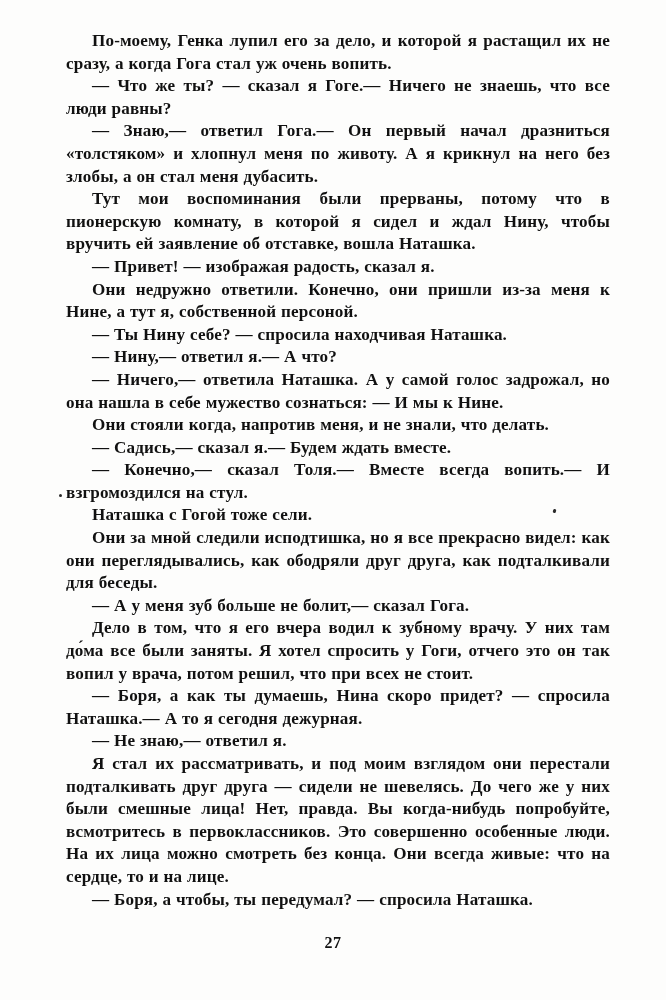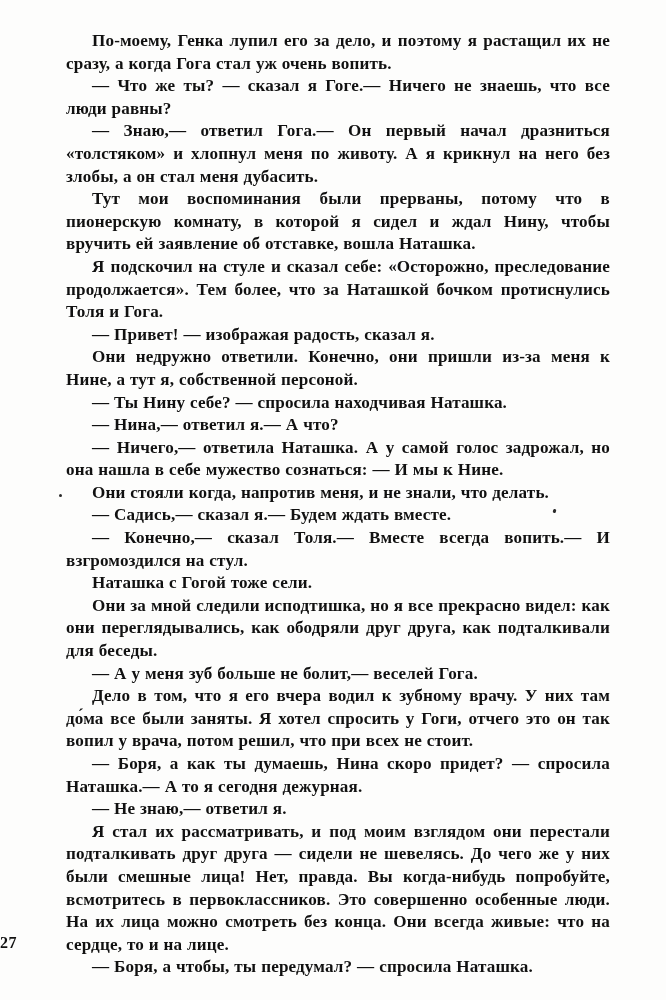--- a/index.html
+++ b/index.html
@@ -58,49 +58,48 @@
     width: 3px;
     height: 4px;
     transform: rotate(20deg);
     border-radius: 40%;
   }
   .folio {
     position: absolute;
     left: 0;
     top: 934px;
     width: 666px;
-    text-align: left;
+    text-align: center;
     font-size: 16px;
     font-weight: 700;
     font-family: "Liberation Serif", "DejaVu Serif", serif;
     letter-spacing: 0.5px;
   }
 </style>
 </head>
 <body>
 
 <div class="page">
 
   <div class="textblock">
-    <p class="para">По-моему, Генка лупил его за дело, и поэтому я растащил их не сразу, а когда Гога стал уж очень вопить.</p>
+    <p class="para">По-моему, Генка лупил его за дело, и которой я растащил их не сразу, а когда Гога стал уж очень вопить.</p>
     <p class="para dash">— Что же ты? — сказал я Гоге.— Ничего не знаешь, что все люди равны?</p>
     <p class="para dash">— Знаю,— ответил Гога.— Он первый начал дразниться «толстяком» и хлопнул меня по животу. А я крикнул на него без злобы, а он стал меня дубасить.</p>
     <p class="para">Тут мои воспоминания были прерваны, потому что в пионерскую комнату, в которой я сидел и ждал Нину, чтобы вручить ей заявление об отставке, вошла Наташка.</p>
-    <p class="para">Я подскочил на стуле и сказал себе: «Осторожно, преследование продолжается». Тем более, что за Наташкой бочком протиснулись Толя и Гога.</p>
     <p class="para dash">— Привет! — изображая радость, сказал я.</p>
     <p class="para">Они недружно ответили. Конечно, они пришли из-за меня к Нине, а тут я, собственной персоной.</p>
     <p class="para dash">— Ты Нину себе? — спросила находчивая Наташка.</p>
-    <p class="para dash">— Нина,— ответил я.— А что?</p>
+    <p class="para dash">— Нину,— ответил я.— А что?</p>
     <p class="para dash">— Ничего,— ответила Наташка. А у самой голос задрожал, но она нашла в себе мужество сознаться: — И мы к Нине.</p>
     <p class="para">Они стояли когда, напротив меня, и не знали, что делать.</p>
     <p class="para dash">— Садись,— сказал я.— Будем ждать вместе.</p>
     <p class="para dash">— Конечно,— сказал Толя.— Вместе всегда вопить.— И взгромоздился на стул.</p>
     <p class="para">Наташка с Гогой тоже сели.</p>
     <p class="para">Они за мной следили исподтишка, но я все прекрасно видел: как они переглядывались, как ободряли друг друга, как подталкивали для беседы.</p>
-    <p class="para dash">— А у меня зуб больше не болит,— веселей Гога.</p>
+    <p class="para dash">— А у меня зуб больше не болит,— сказал Гога.</p>
     <p class="para">Дело в том, что я его вчера водил к зубному врачу. У них там до́ма все были заняты. Я хотел спросить у Гоги, отчего это он так вопил у врача, потом решил, что при всех не стоит.</p>
     <p class="para dash">— Боря, а как ты думаешь, Нина скоро придет? — спросила Наташка.— А то я сегодня дежурная.</p>
     <p class="para dash">— Не знаю,— ответил я.</p>
     <p class="para">Я стал их рассматривать, и под моим взглядом они перестали подталкивать друг друга — сидели не шевелясь. До чего же у них были смешные лица! Нет, правда. Вы когда-нибудь попробуйте, всмотритесь в первоклассников. Это совершенно особенные люди. На их лица можно смотреть без конца. Они всегда живые: что на сердце, то и на лице.</p>
     <p class="para dash">— Боря, а чтобы, ты передумал? — спросила Наташка.</p>
   </div>
 
   <div class="speck speck-left"></div>
   <div class="speck speck-right"></div>
 

